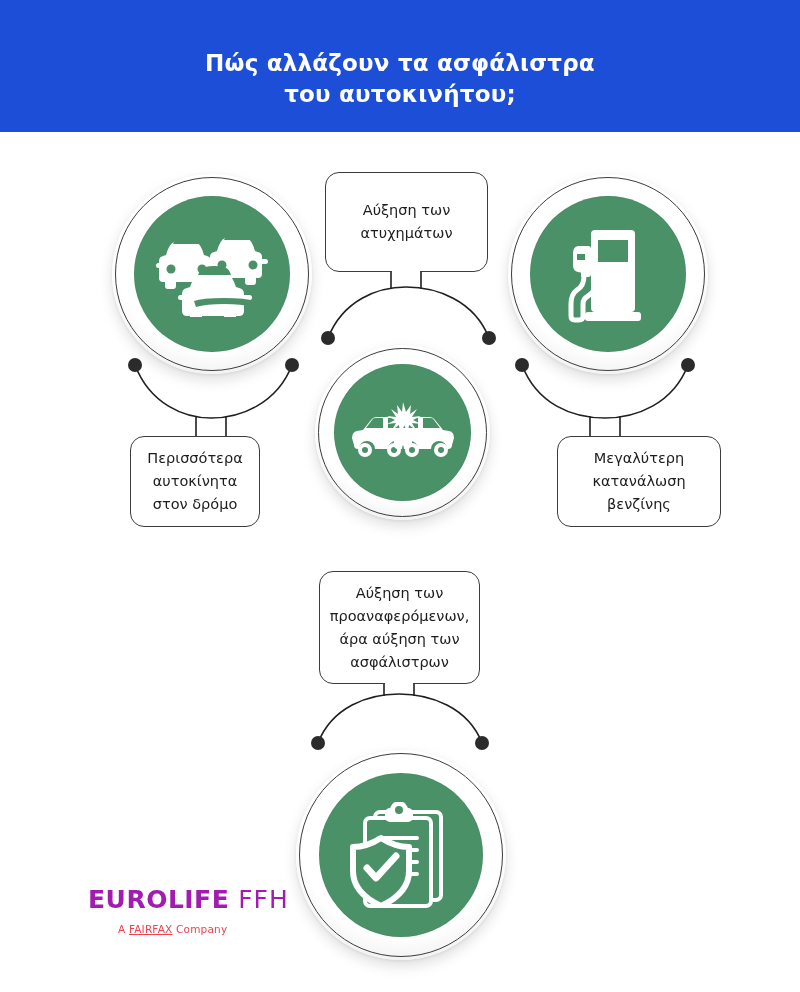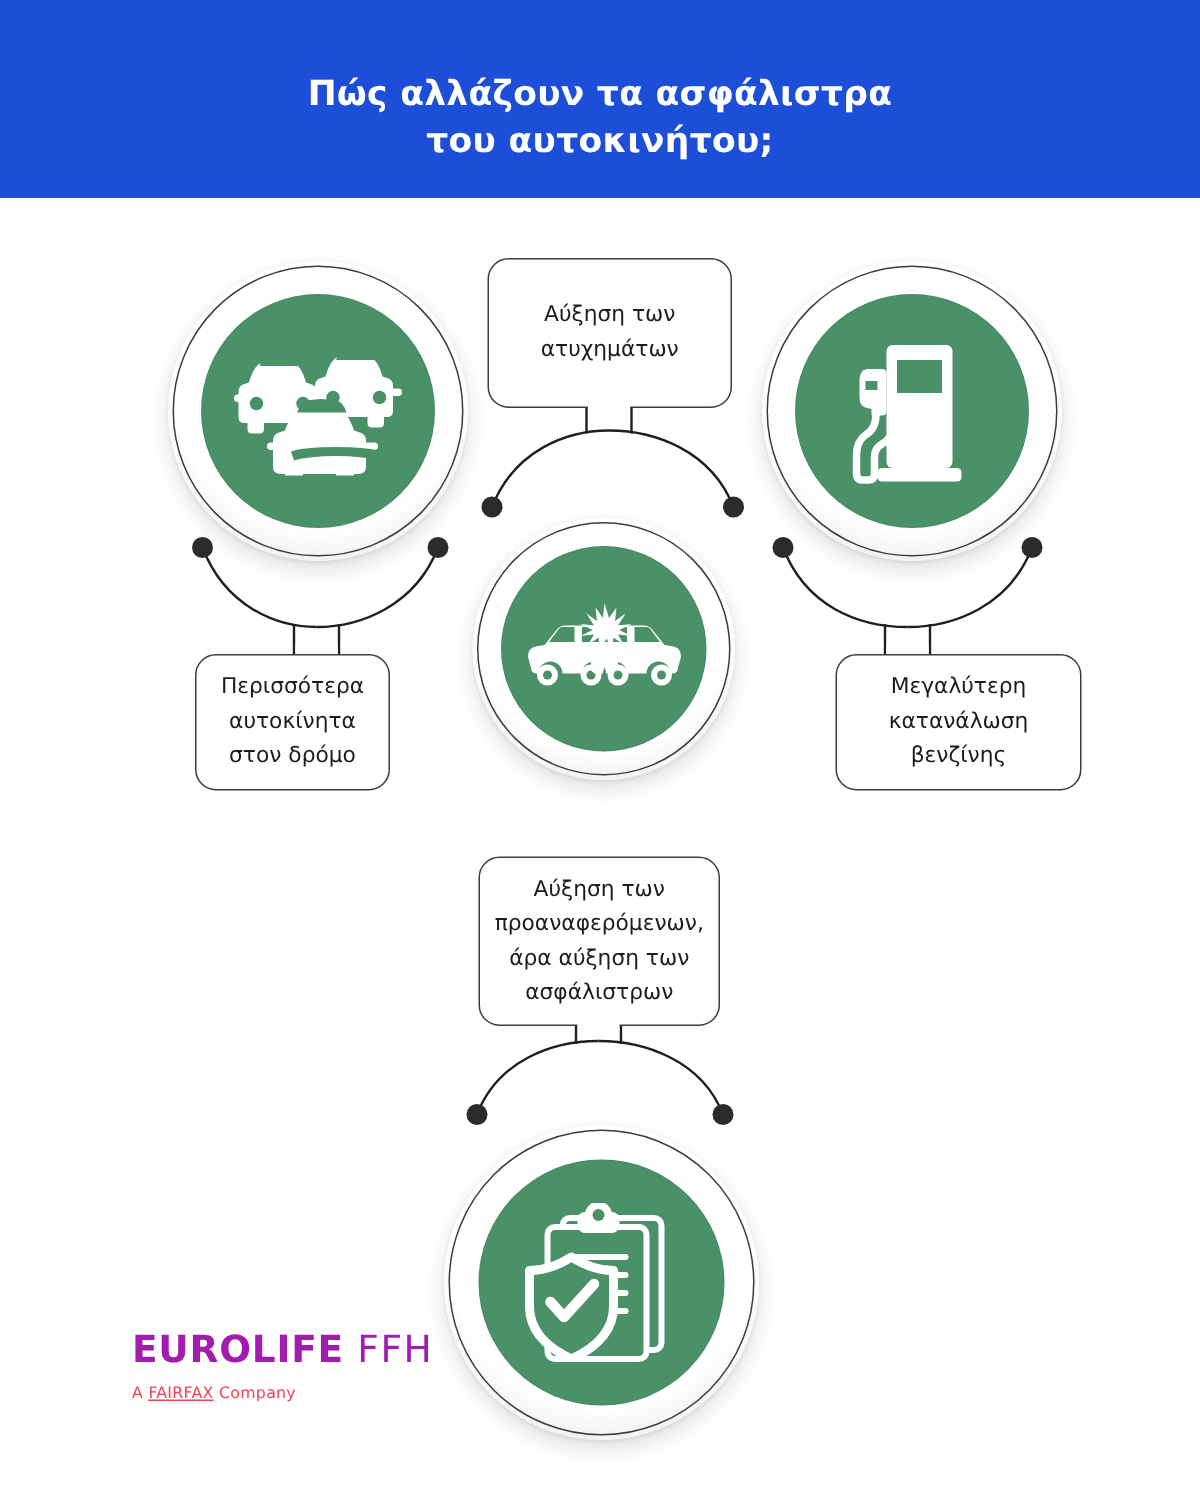--- a/index.html
+++ b/index.html
@@ -134,20 +134,21 @@
     line-height: 28px;
     white-space: nowrap;
   }
   #logo-wordmark .ffh { font-weight: normal; letter-spacing: 1px; }
   #logo-tagline {
     margin-top: 9px;
     font-size: 10.5px;
     color: #ef4350;
     letter-spacing: 0.2px;
     white-space: nowrap;
+    margin-left: 30px;
   }
   #logo-tagline .ul { text-decoration: underline; }
 </style>
 </head>
 <body>
 
 <div id="page">
 
   <div id="header">
     <div id="header-title">Πώς αλλάζουν τα ασφάλιστρα

